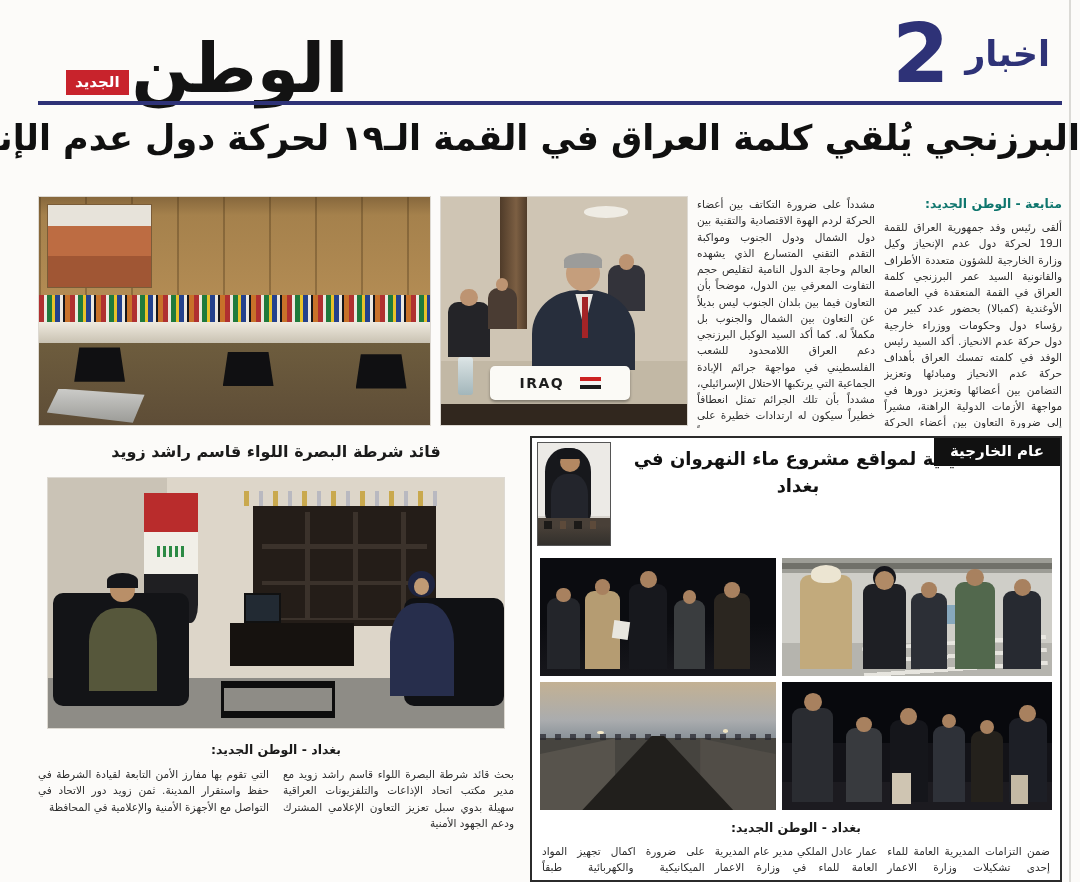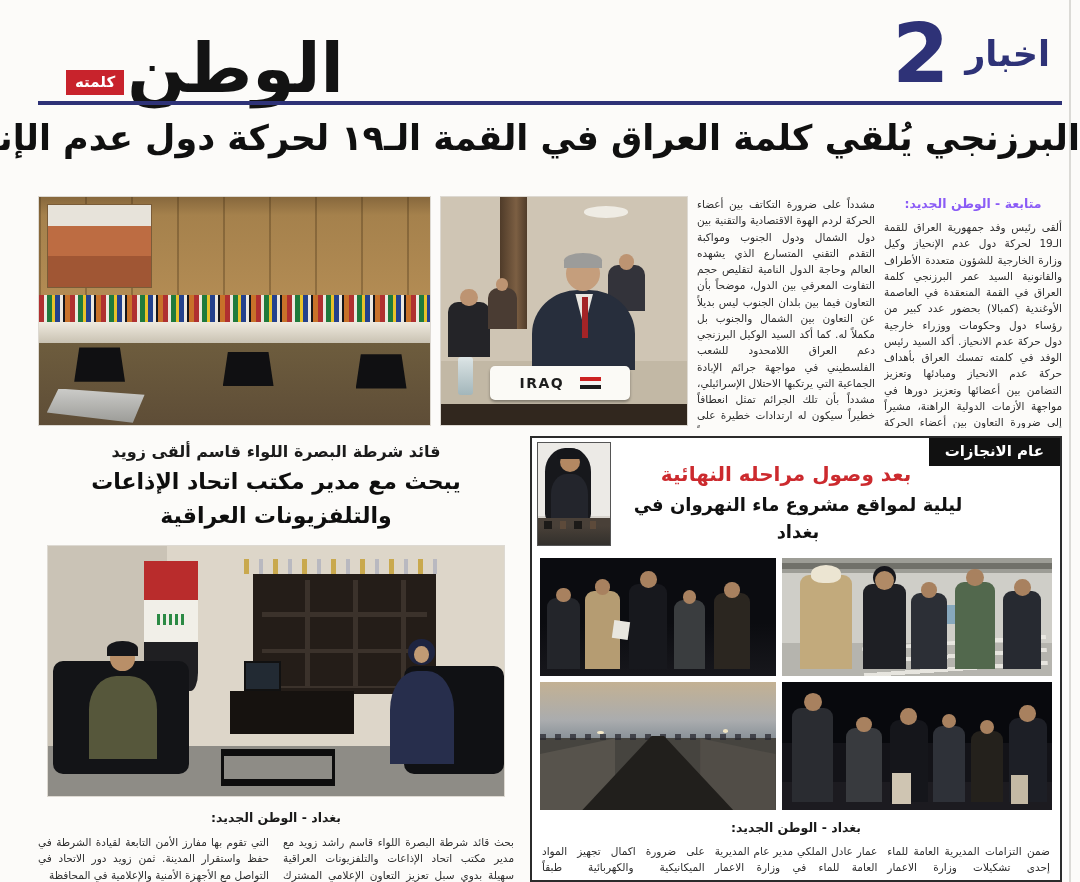--- a/index.html
+++ b/index.html
@@ -23,21 +23,21 @@
 
   
   .lead-headline {
     position:absolute; top:118px; left:0; right:0; text-align:center; direction:rtl;
     font-size:35px; font-weight:bold; color:#101010; white-space:nowrap; letter-spacing:-.5px;
   }
 
   
   .top-section { position:absolute; top:196px; right:18px; left:38px; height:232px; display:flex; direction:rtl; gap:9px; }
   .lead-col { width:178px; overflow:hidden; direction:rtl; }
-  .dateline { text-align:center; font-weight:bold; font-size:12.5px; color:#8b5cf6; margin-bottom:8px; }
+  .dateline { font-weight:bold; font-size:12.5px; color:#0f766e; margin-bottom:8px; }
   .bodytext { font-size:10.5px; line-height:1.55; text-align:justify; color:#2d2d2d; direction:rtl; }
   figure { margin:0; }
   .photo { position:relative; overflow:hidden; border:1px solid #ddd9d2; }
   .photo-speaker { width:248px; height:230px; }
   .photo-hall { flex:1; height:230px; }
 
   
   .scene-hall { background:linear-gradient(180deg,#87683d 0%,#a5814c 8%,#b38c54 45%,#b38c54 56%,#71603f 56%,#5e4d37 100%); }
   .scene-hall::before { content:""; position:absolute; inset:0 0 48% 0; background:repeating-linear-gradient(90deg, rgba(60,40,15,.30) 0 2px, transparent 2px 46px); }
   .hall-screen { position:absolute; left:2%; top:3%; width:27%; height:37%; background:linear-gradient(180deg,#e7e3da 0 26%,#bd6c42 26% 62%,#a05634 62%); border:1px solid #7a5c38; }
@@ -180,21 +180,21 @@
 <div class="page">
   <div class="edge-line"></div>
 
   <header class="masthead">
     <div class="head-right">
       <div class="section-label">اخبار</div>
       <div class="page-num">2</div>
     </div>
     <div class="logo">
       <span class="logo-main">الوطن</span>
-      <span class="logo-badge">كلمته</span>
+      <span class="logo-badge">الجديد</span>
     </div>
   </header>
   <div class="rule"></div>
 
   <h1 class="lead-headline">البرزنجي يُلقي كلمة العراق في القمة الـ١٩ لحركة دول عدم الإنحياز</h1>
 
   <section class="top-section">
     <div class="lead-col">
       <div class="dateline">متابعة - الوطن الجديد:</div>
       <p class="bodytext">ألقى رئيس وفد جمهورية العراق للقمة الـ19 لحركة دول عدم الإنحياز وكيل وزارة الخارجية للشؤون متعددة الأطراف والقانونية السيد عمر البرزنجي كلمة العراق في القمة المنعقدة في العاصمة الأوغندية (كمبالا) بحضور عدد كبير من رؤساء دول وحكومات ووزراء خارجية دول حركة عدم الانحياز. أكد السيد رئيس الوفد في كلمته تمسك العراق بأهداف حركة عدم الانحياز ومبادئها وتعزيز التضامن بين أعضائها وتعزيز دورها في مواجهة الأزمات الدولية الراهنة، مشيراً إلى ضرورة التعاون بين أعضاء الحركة لتحقيق الإحترام الكامل لأهداف ومبادئ ميثاق الأمم المتحدة والقانون الدولي، مضيفاً أن هذه الدورة لحركة عدم الإنحياز حملت في شعارها تعزيز التعاون الدولي لتحقيق الرخاء والتنمية</p>
@@ -232,32 +232,31 @@
       <div class="hall-mon m2"></div>
       <div class="hall-mon m3"></div>
       <div class="hall-laptop"></div>
     </figure>
   </section>
 
   <section class="bottom-section">
 
     <article class="water-box">
       <div class="water-header">
-        <div class="water-badge">عام الانجازات</div>
+        <div class="water-badge">عام الخارجية</div>
         <figure class="capman-frame">
           <div class="scene-capman">
             <div class="cm-chair"></div>
             <div class="cm-torso"></div>
             <div class="cm-head"></div>
             <div class="cm-cap"></div>
             <div class="cm-desk"></div>
             <div class="cm-items"></div>
           </div>
         </figure>
-        <div class="water-kicker">بعد وصول مراحله النهائية</div>
         <h2 class="water-headline">
           <span>ليلية لمواقع مشروع ماء النهروان في بغداد</span>
         </h2>
       </div>
 
       <div class="water-grid">
         <figure class="cell scene-nightgroup">
           <div class="fig ng1"></div>
           <div class="fig ng2"></div>
           <div class="fig ng3"></div>
@@ -297,23 +296,22 @@
 
       <div class="water-caption">بغداد - الوطن الجديد:</div>
       <div class="water-body">
         <p class="bodytext">ضمن التزامات المديرية العامة للماء إحدى تشكيلات وزارة الاعمار والاسكان والبلديات والاشغال العامة في ضرورة انجاز ومتابعة مشاريع الماء</p>
         <p class="bodytext">عمار عادل الملكي مدير عام المديرية العامة للماء في وزارة الاعمار والإسكان والبلديات العامة مشروع ماء النهروان برفقة الوفد الفني</p>
         <p class="bodytext">على ضرورة اكمال تجهيز المواد الميكانيكية والكهربائية طبقاً للمواصفات الفنية المعتمدة فضلا عن توجيه دائرة المهندس المقيم للمشروع</p>
       </div>
     </article>
 
     <article class="basra-article">
-      <div class="basra-kicker">قائد شرطة البصرة اللواء قاسم ألقى زويد</div>
+      <div class="basra-kicker">قائد شرطة البصرة اللواء قاسم راشد زويد</div>
       <h2 class="basra-headline">
-        <span>يبحث مع مدير مكتب اتحاد الإذاعات والتلفزيونات العراقية</span>
       </h2>
 
       <figure class="photo-office scene-office">
         <div class="of-floor"></div>
         <div class="of-flag"></div>
         <div class="of-trophies"></div>
         <div class="of-shelf"></div>
         <div class="of-monitor"></div>
         <div class="of-desk"></div>
         <div class="of-couchL"></div>

